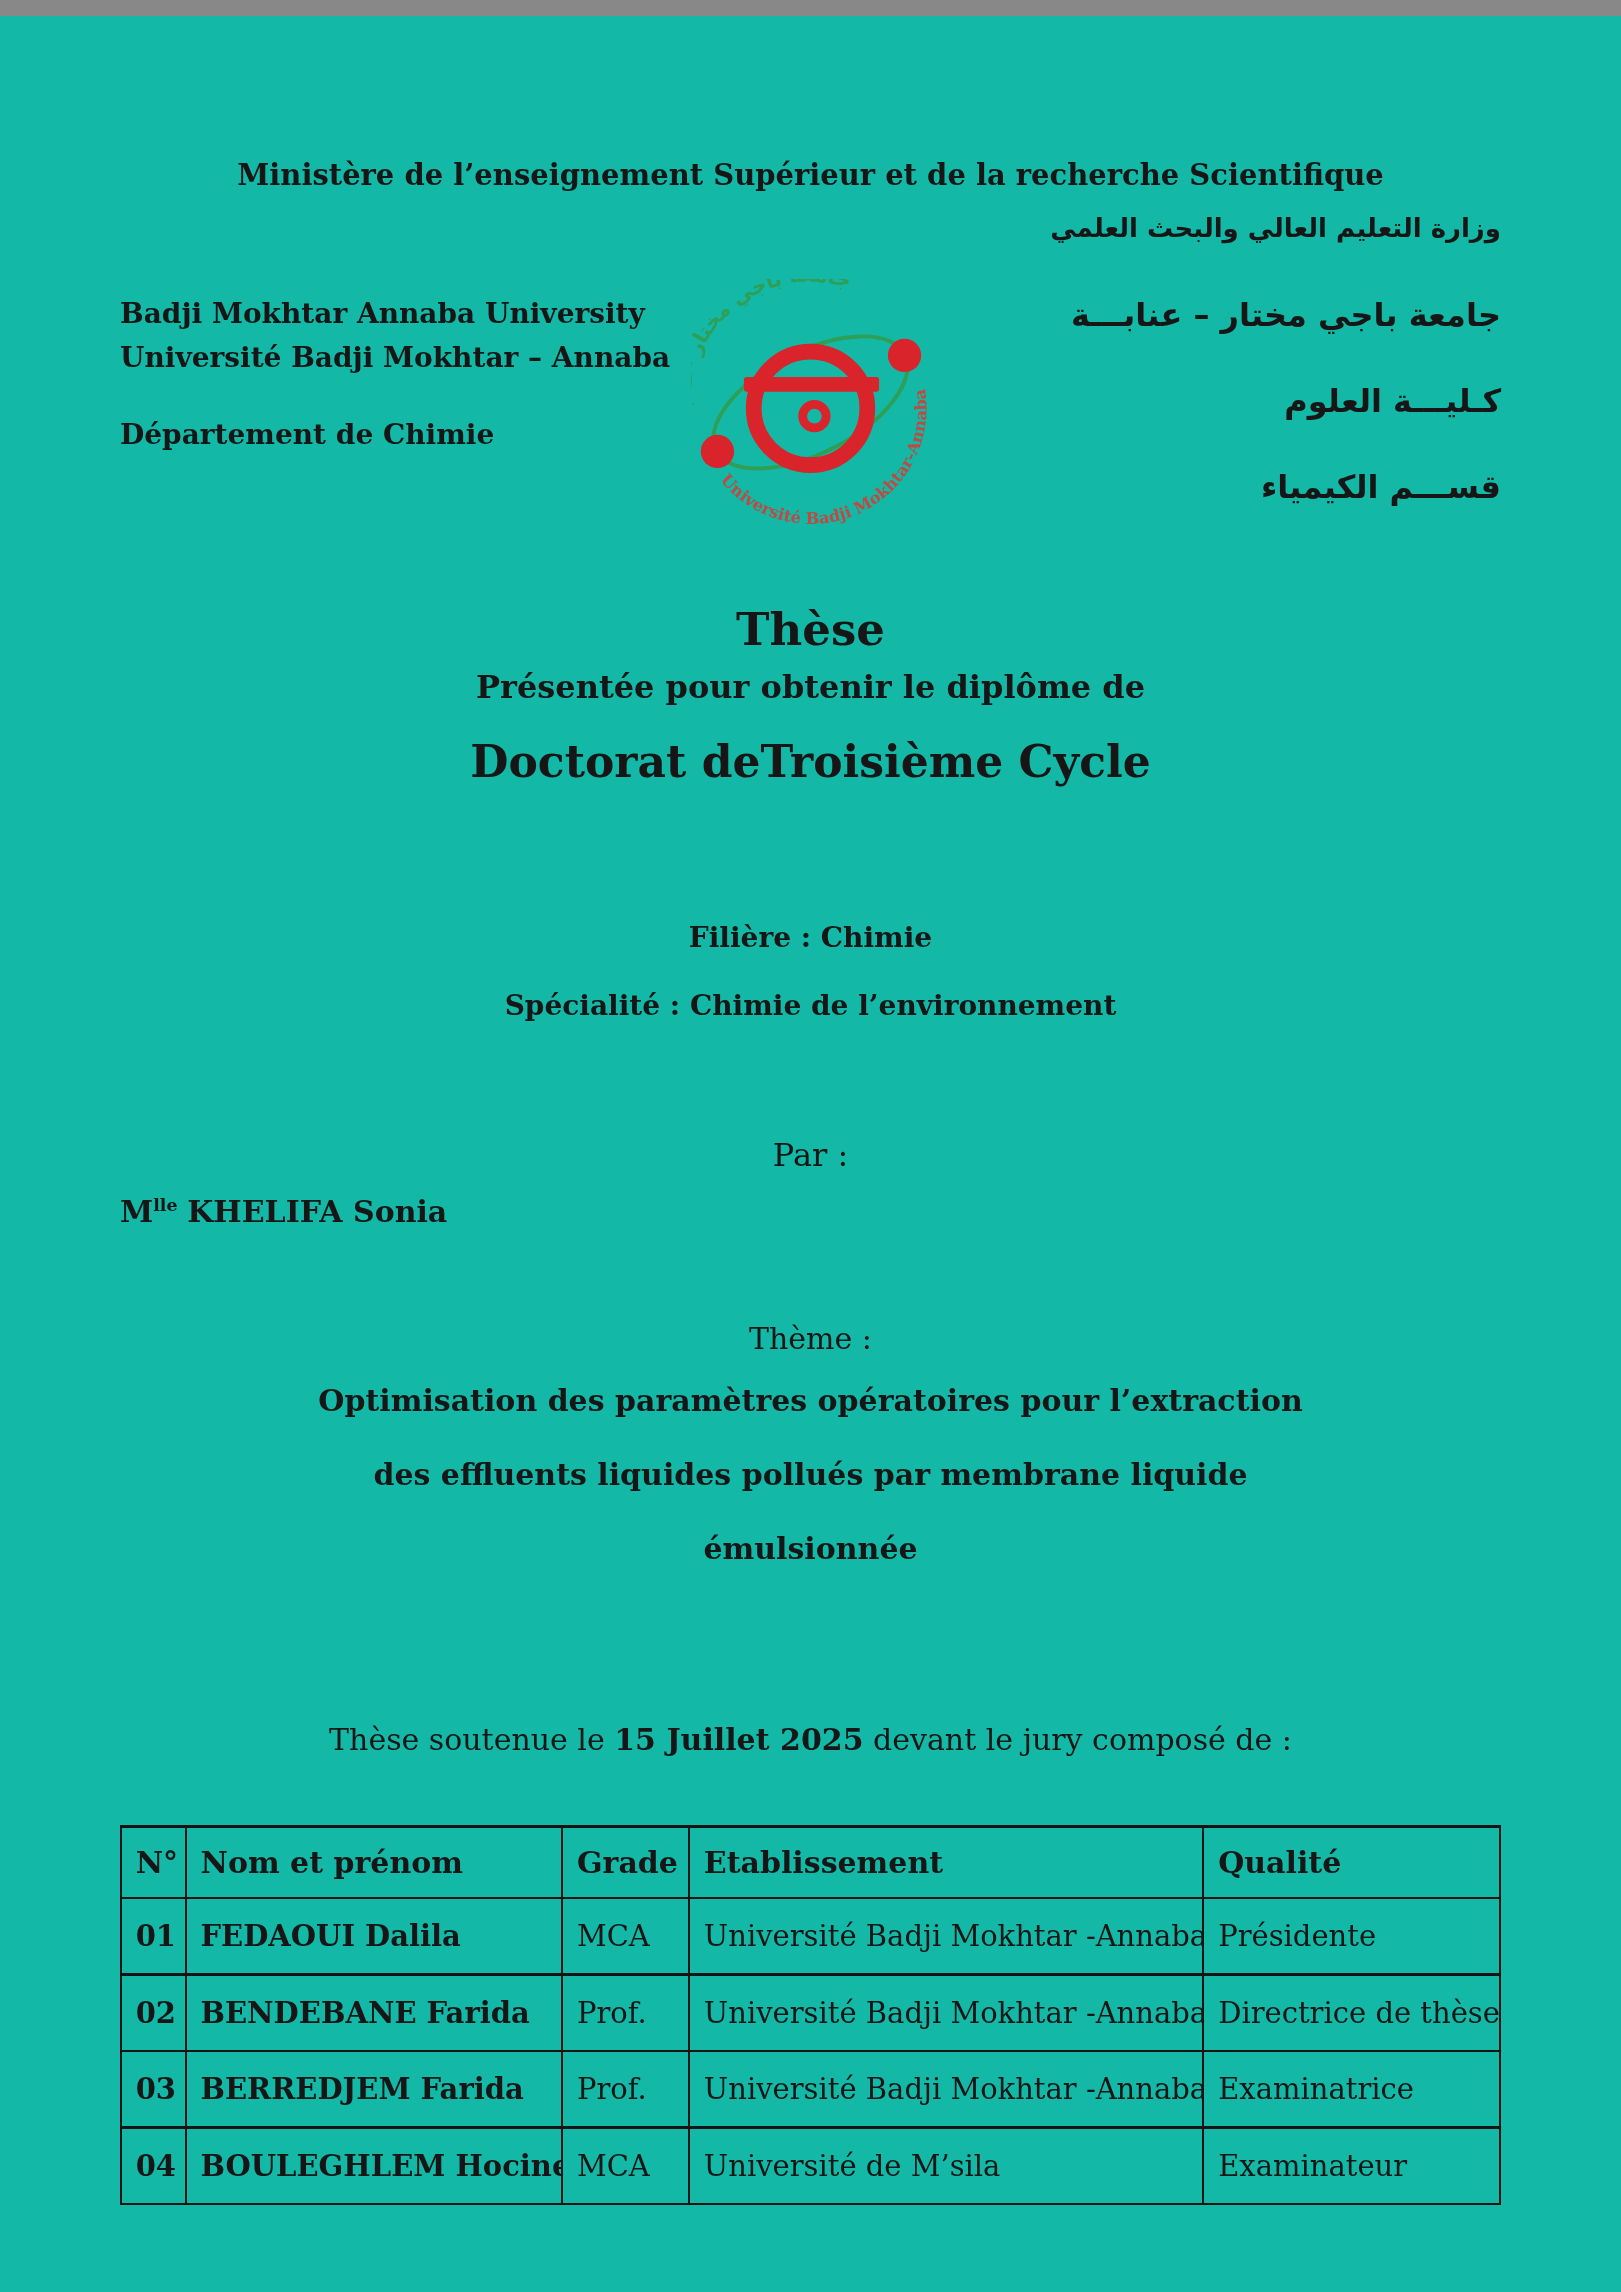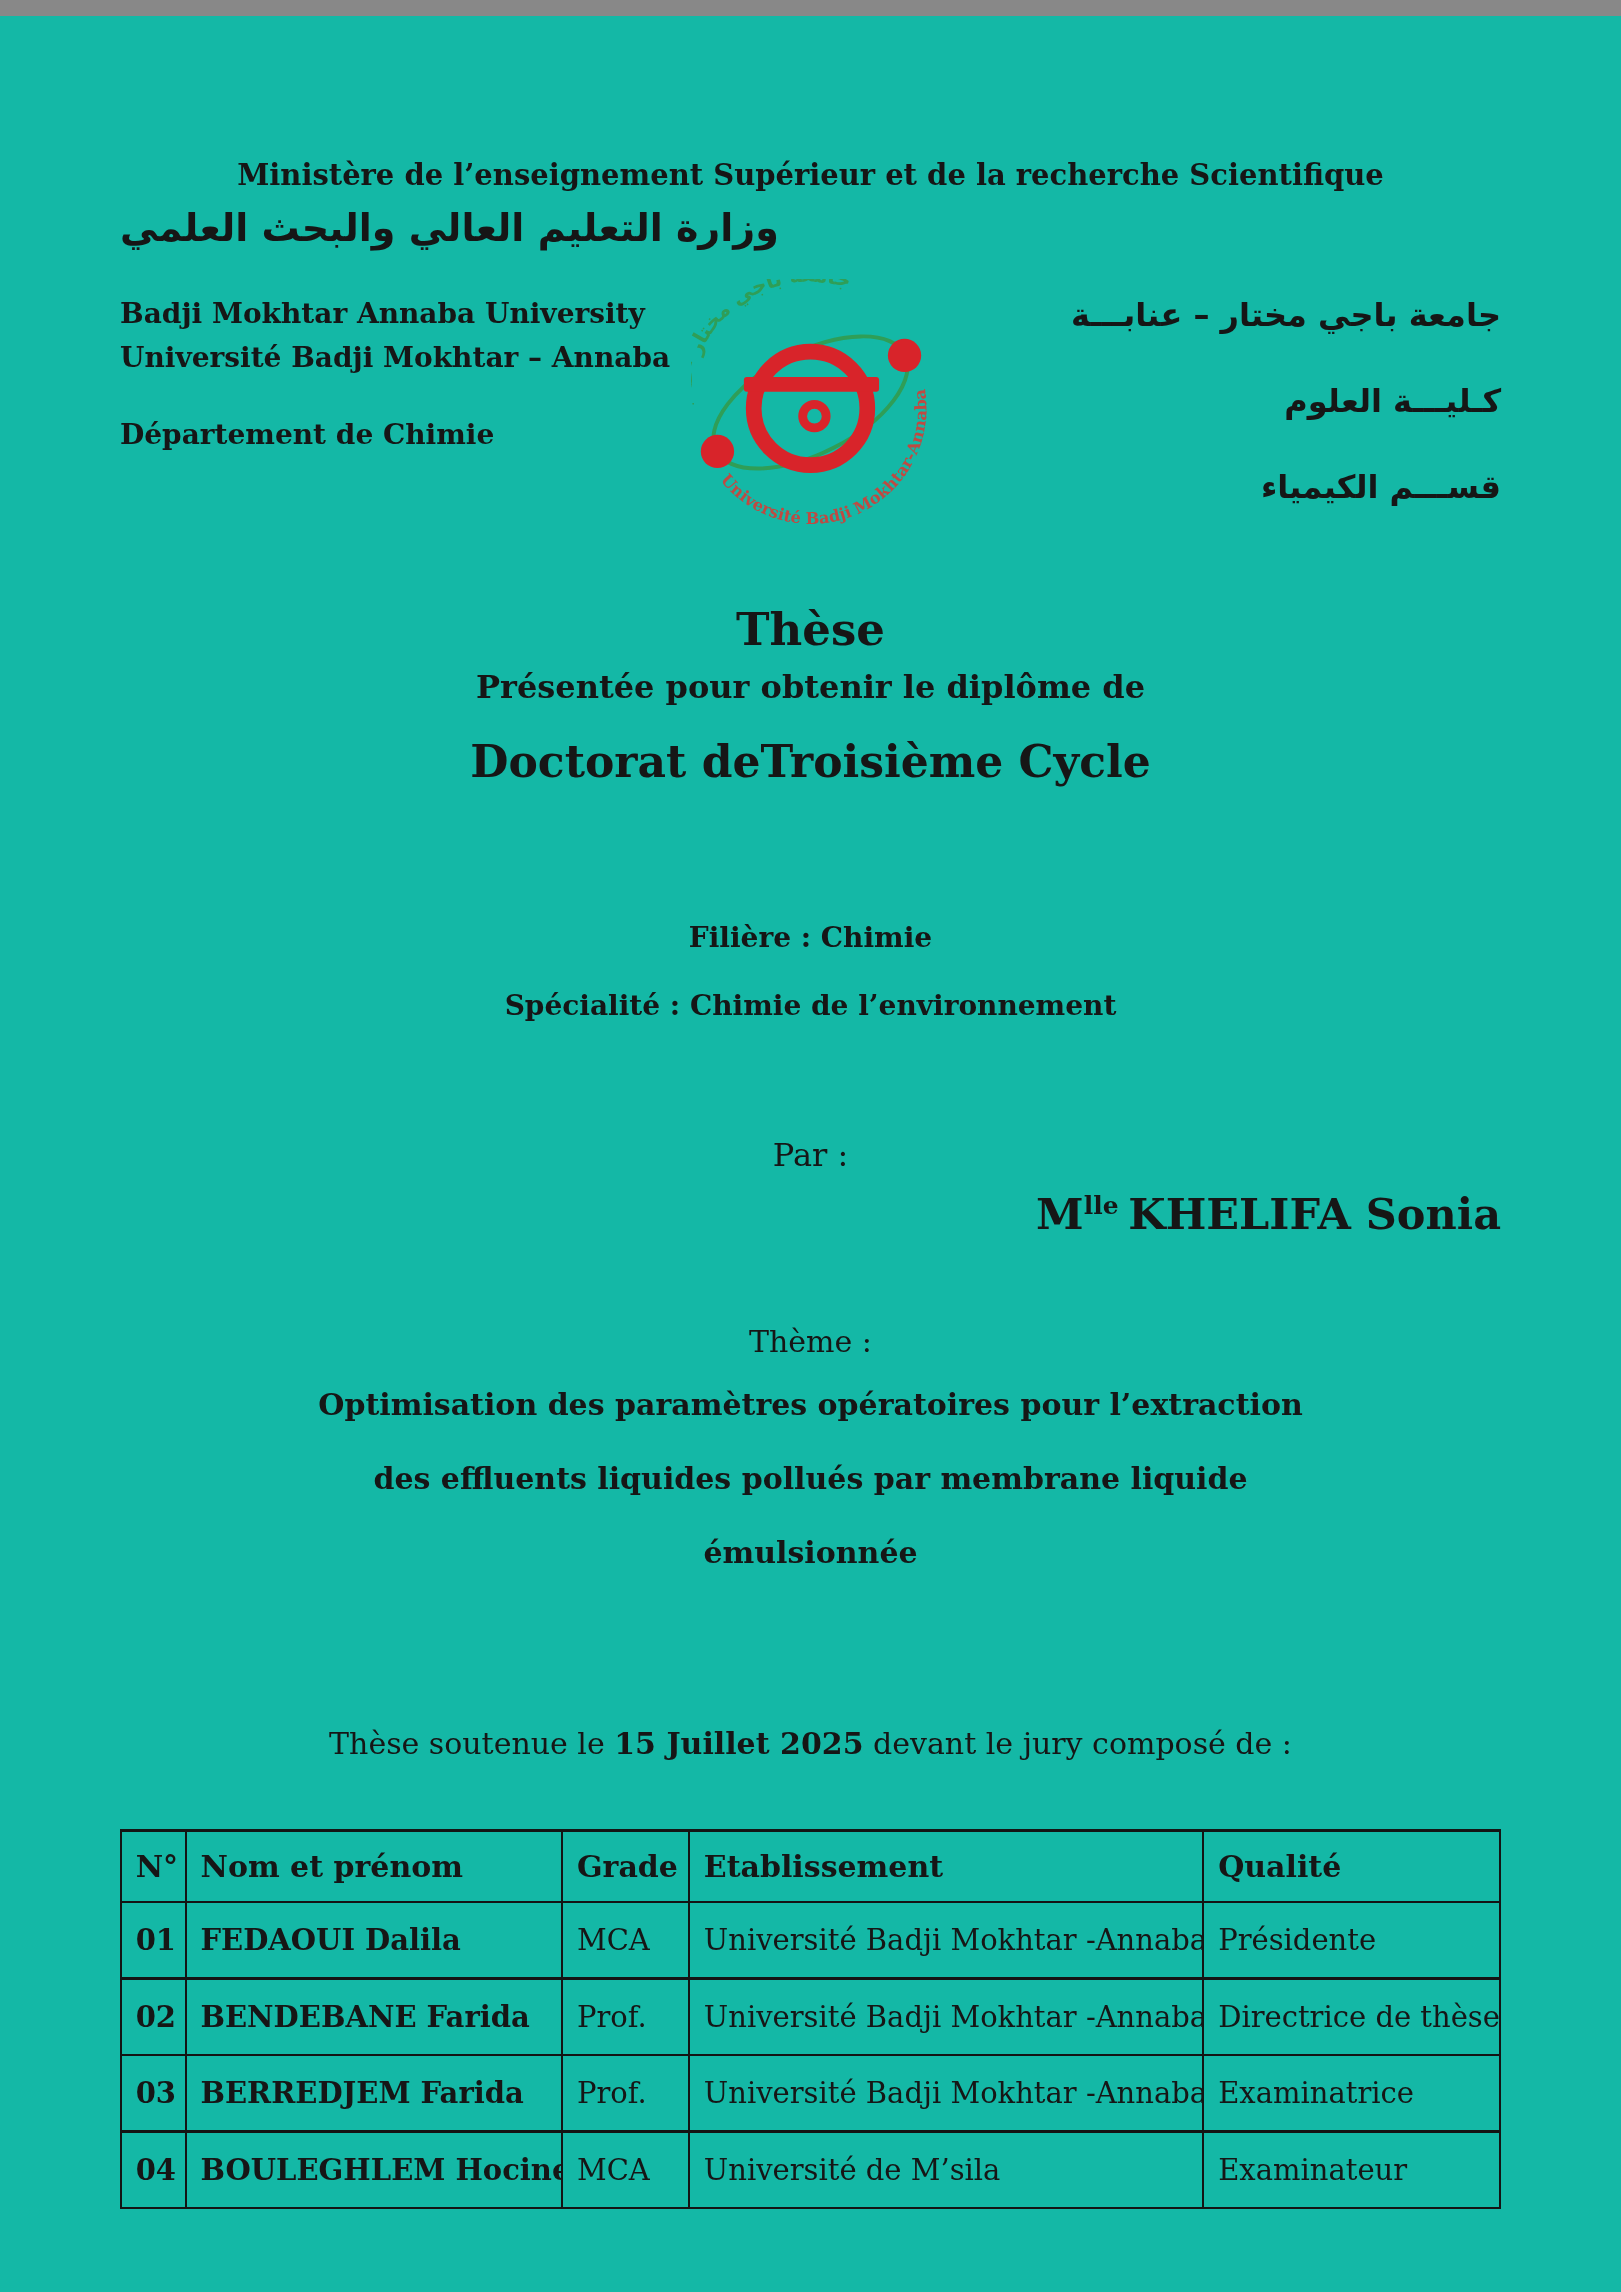--- a/index.html
+++ b/index.html
@@ -11,39 +11,39 @@
     color:#161616;
     font-family:"DejaVu Serif","Liberation Serif",serif;
     box-sizing:border-box;
     padding:142px 120px 0 120px;
     overflow:hidden;
   }
   .ar{font-family:"DejaVu Sans","Liberation Sans",sans-serif;}
   .b{font-weight:bold;}
 
   .ministry-fr{font-size:29px;font-weight:bold;text-align:center;line-height:35px;}
-  .ministry-ar{font-size:38px;font-weight:bold;text-align:left;line-height:43px;margin-top:13.7px;}
+  .ministry-ar{font-size:26px;font-weight:bold;text-align:right;line-height:43px;margin-top:13.7px;}
 
   .header-row{display:flex;flex-direction:row;margin-top:29px;height:253px;}
   .header-left{flex:1 1 0;font-weight:bold;font-size:28px;line-height:44px;padding-top:13.7px;}
   .header-left .dept{margin-top:33px;}
   .header-logo{width:245px;flex:0 0 245px;display:flex;justify-content:center;align-items:flex-start;}
   .header-right{flex:1 1 0;text-align:right;font-weight:bold;font-size:32px;padding-top:15.7px;}
   .header-right > div{height:86px;line-height:43px;}
 
   .these-heading{font-size:45px;font-weight:bold;text-align:center;line-height:54px;margin-top:71px;}
   .presented{font-size:32px;text-align:center;line-height:39px;margin-top:11.8px;font-weight:bold;}
   .degree{font-size:44px;font-weight:bold;text-align:center;line-height:53px;margin-top:27.4px;}
 
   .filiere{font-size:28px;font-weight:bold;text-align:center;line-height:39px;}
   .filiere.first{margin-top:130px;}
   .filiere.second{margin-top:29px;}
 
   .par-label{font-size:32px;text-align:center;line-height:39px;margin-top:111px;}
-  .author{font-size:43px;font-weight:bold;text-align:right;line-height:45px;margin-top:7.8px;}
+  .author{font-size:30px;font-weight:bold;text-align:left;line-height:45px;margin-top:7.8px;}
   .author sup{font-size:0.58em;vertical-align:super;}
   .author .aname{margin-left:9.8px;}
 
   .theme-label{font-size:30px;text-align:center;line-height:37px;margin-top:86px;}
   .main-title{font-size:30px;font-weight:bold;text-align:center;line-height:74px;margin-top:7.8px;}
 
   .defense{font-size:30px;text-align:center;line-height:37px;margin-top:135px;}
 
   table.jury{
     width:100%;

